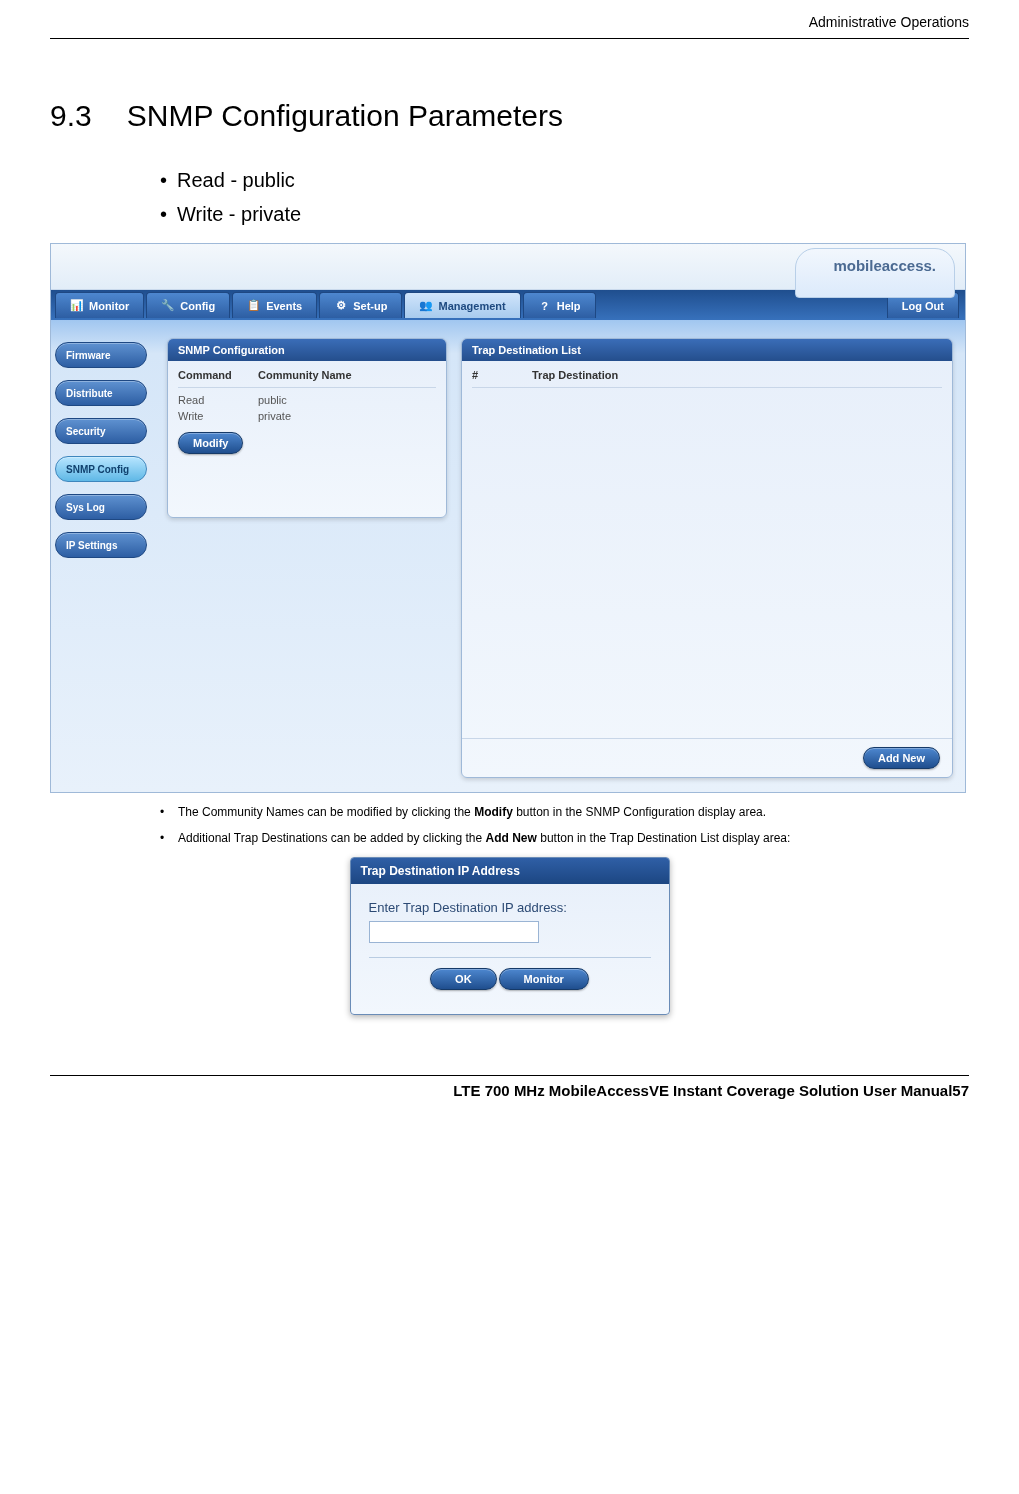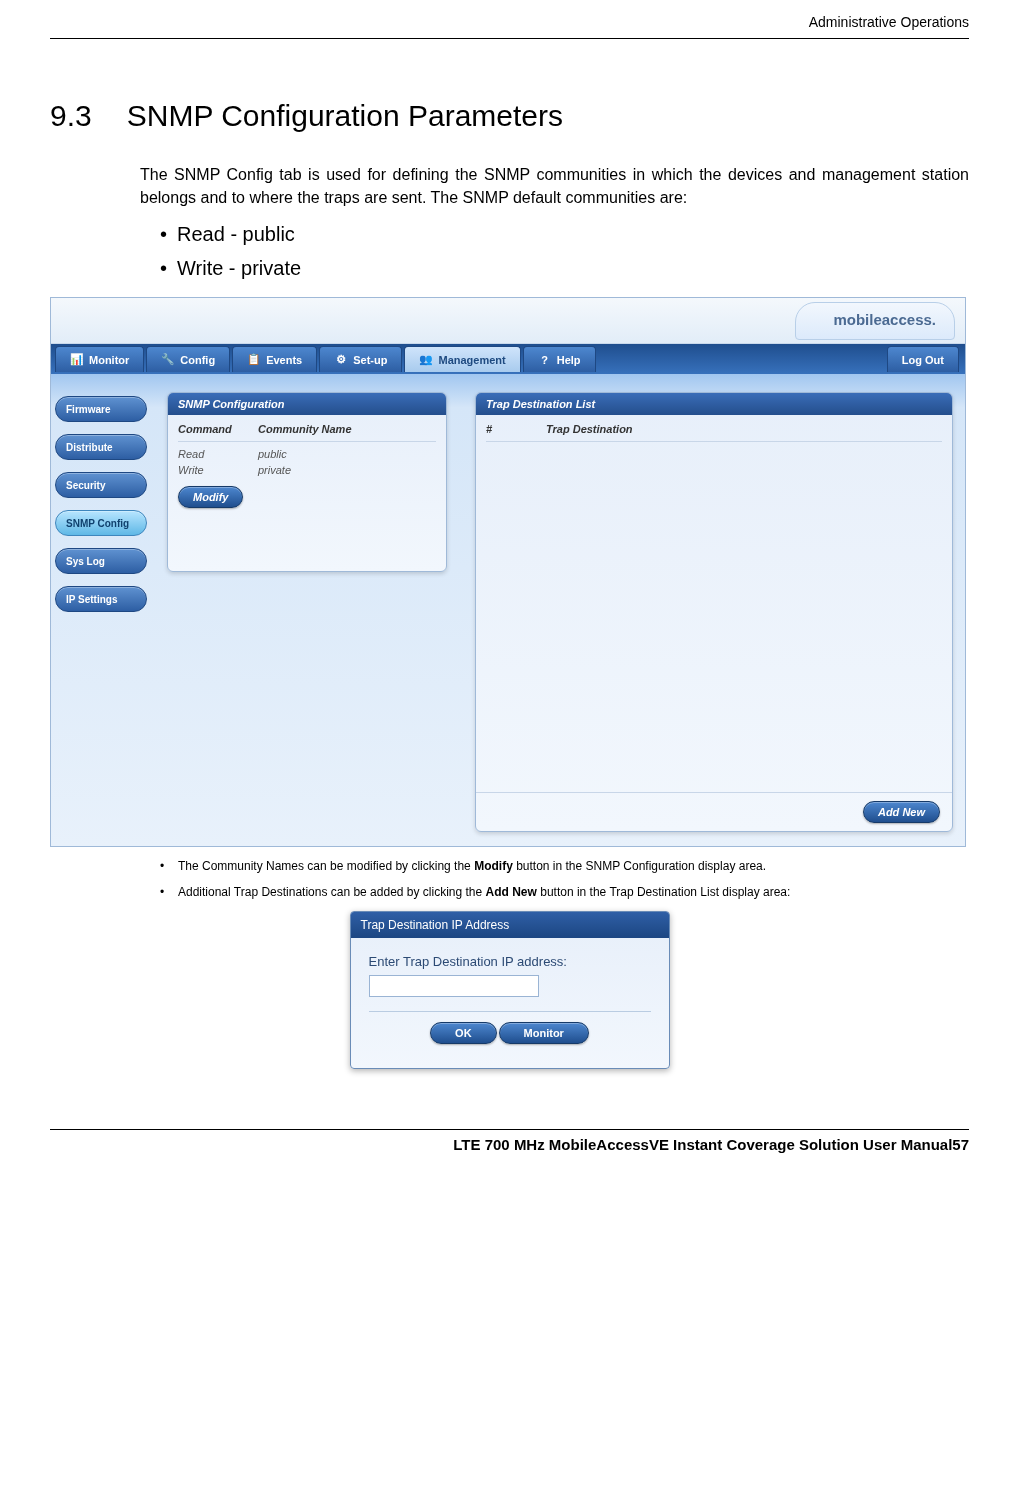--- a/index.html
+++ b/index.html
@@ -86,21 +86,21 @@
     height: 46px;
     background: linear-gradient(180deg,#f4f8fc,#e2edf8);
     border-bottom:1px solid #c9d9ec;
     position: relative;
   }
   .logo {
     position: absolute;
     right: 10px;
     top: 4px;
     width: 160px;
-    height: 38px;
+    height: 50px;
     background: linear-gradient(180deg,#f2f7fd,#dceafb);
     border:1px solid #b8cfe8;
     border-radius: 20px 20px 4px 4px / 20px 20px 4px 4px;
     text-align: right;
     padding: 8px 18px 0 0;
     font-family: Arial, sans-serif;
     font-size: 15px;
     color: #4b6a92;
     font-weight:bold;
   }
@@ -171,22 +171,21 @@
   }
   .side-btn.active {
     background: linear-gradient(180deg,#b7e5ff,#5fb8e6);
     color: #10416e;
     border-color:#3e86bd;
   }
   .content {
     flex: 1;
     padding: 18px 12px 10px 16px;
     display: flex;
-    gap: 28px;
-    font-style: italic;
+    gap: 14px;
   }
   .panel {
     background: linear-gradient(180deg,#e7effa,#f2f7fd);
     border:1px solid #9fb9d8;
     border-radius: 6px;
     box-shadow: 0 2px 4px rgba(0,0,0,.15);
     display:flex;
     flex-direction:column;
   }
   .panel-left { width: 280px; height: 180px;}
@@ -251,21 +250,21 @@
     width: 320px;
     border:1px solid #6a8cb7;
     border-radius:4px;
     box-shadow: 0 2px 6px rgba(0,0,0,.3);
     background: linear-gradient(180deg,#e7effa,#f2f7fd);
   }
   .dialog-title {
     background: linear-gradient(180deg,#2f5fa6,#1c4682);
     color:#fff;
     font-size:12px;
-    font-weight:normal;
+    font-weight:bold;
     padding:6px 10px;
     border-radius:3px 3px 0 0;
   }
   .dialog-body {
     padding: 16px 18px 10px 18px;
     font-size:13px;
     color:#2c4a74;
   }
   .dialog-body input {
     width: 170px;
@@ -300,21 +299,20 @@
 
 <div class="page">
   <div class="header-text">Administrative Operations</div>
   <div class="header-line"></div>
 
   <div class="section-heading">
     <div class="section-num">9.3</div>
     <div class="section-title">SNMP Configuration Parameters</div>
   </div>
 
-  <p class="body-text">The SNMP Config tab is used for defining the SNMP communities in which the devices and management station belongs and to where the traps are sent. The SNMP default communities are:</p>
 
   <ul class="bullet-list">
     <li>Read - public</li>
     <li>Write - private</li>
   </ul>
 
   <div class="app">
     <div class="app-top">
       <div class="logo">mobileaccess.</div>
     </div>

